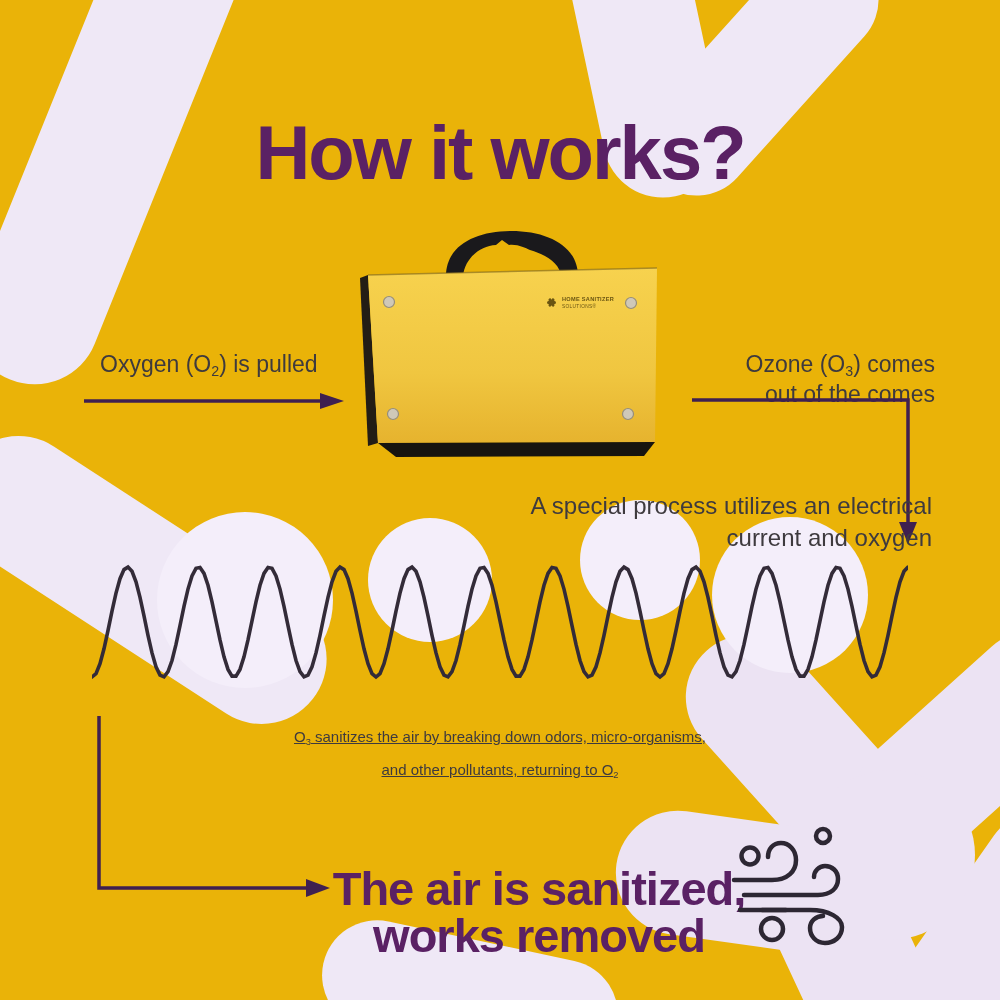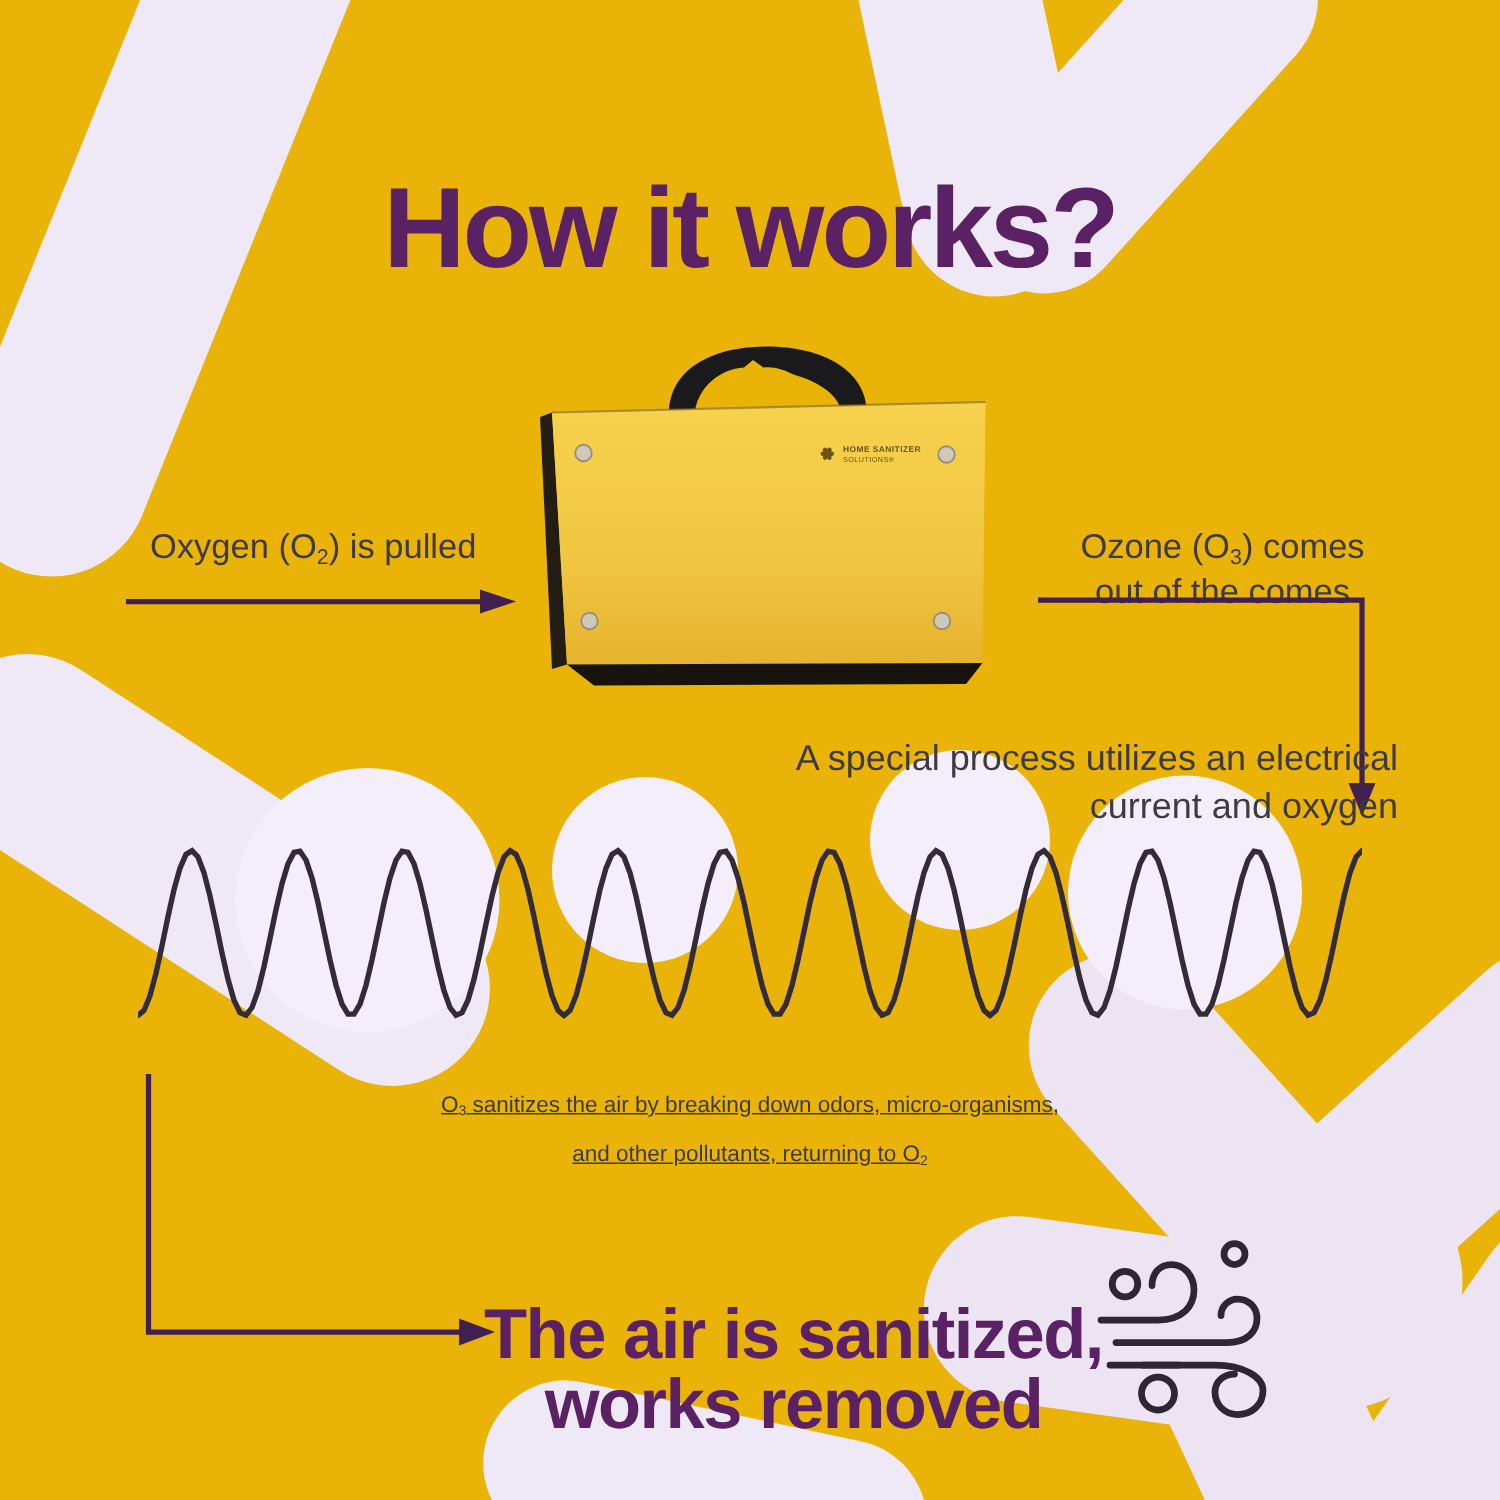--- a/index.html
+++ b/index.html
@@ -14,26 +14,26 @@
   
   .title{
     left:0;top:64px;width:1000px;text-align:center;z-index:2;
     font-size:76px;font-weight:800;letter-spacing:-2px;line-height:1;
     color:var(--heading-purple,#5a2164);
   }
   
   .note{font-size:23px;line-height:30px;z-index:2;color:var(--body-ink,#3e3a3e);}
   .note sub{font-size:62%;line-height:0;vertical-align:-0.28em;}
   .oxygen-note{left:84px;top:326px;width:280px;text-align:left;margin-left:16px;}
-  .ozone-note{left:695px;top:326px;width:240px;text-align:center;}
+  .ozone-note{left:695px;top:326px;width:240px;text-align:right;}
   .process-note{left:108px;top:466px;width:824px;text-align:right;line-height:32px;font-size:24px;}
   .sanitize-note{left:100px;top:705px;width:800px;text-align:center;line-height:33px;font-size:15px;text-decoration:underline;}
   
   .result{
-    left:294px;top:826px;width:470px;text-align:center;z-index:2;
+    left:304px;top:826px;width:470px;text-align:center;z-index:2;
     font-size:47px;font-weight:800;line-height:47px;letter-spacing:-1px;
     color:var(--heading-purple,#5a2164);
   }
   
   .stroke-arrow{stroke:var(--arrow-purple,#3f2050);fill:none;}
   .fill-arrow{fill:var(--arrow-purple,#3f2050);stroke:none;}
   .stroke-wave{stroke:var(--wave-ink,#332b38);fill:none;}
   .stroke-icon{stroke:var(--icon-ink,#2d2733);fill:none;}
   .z1{z-index:1;} .z2{z-index:2;}
 </style>

